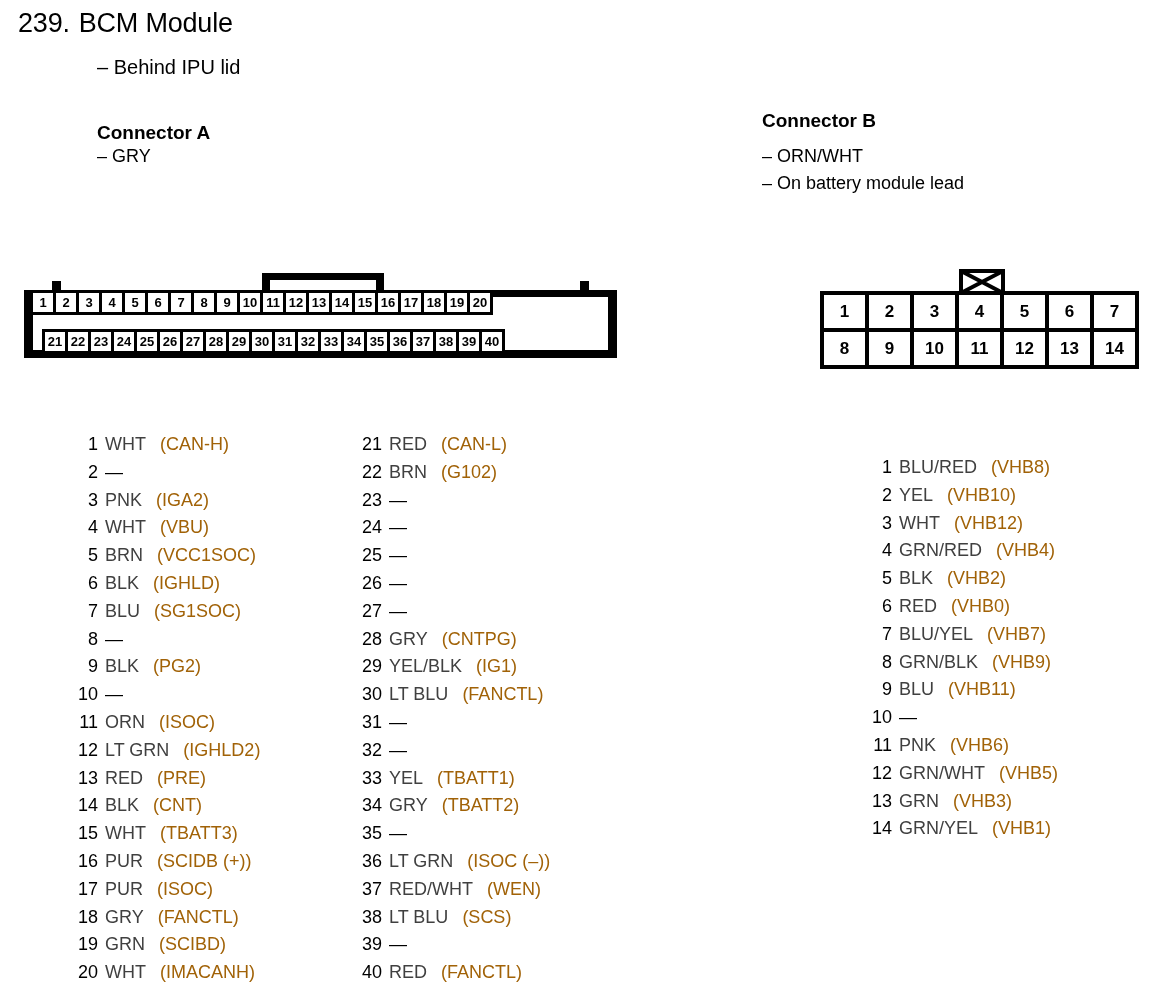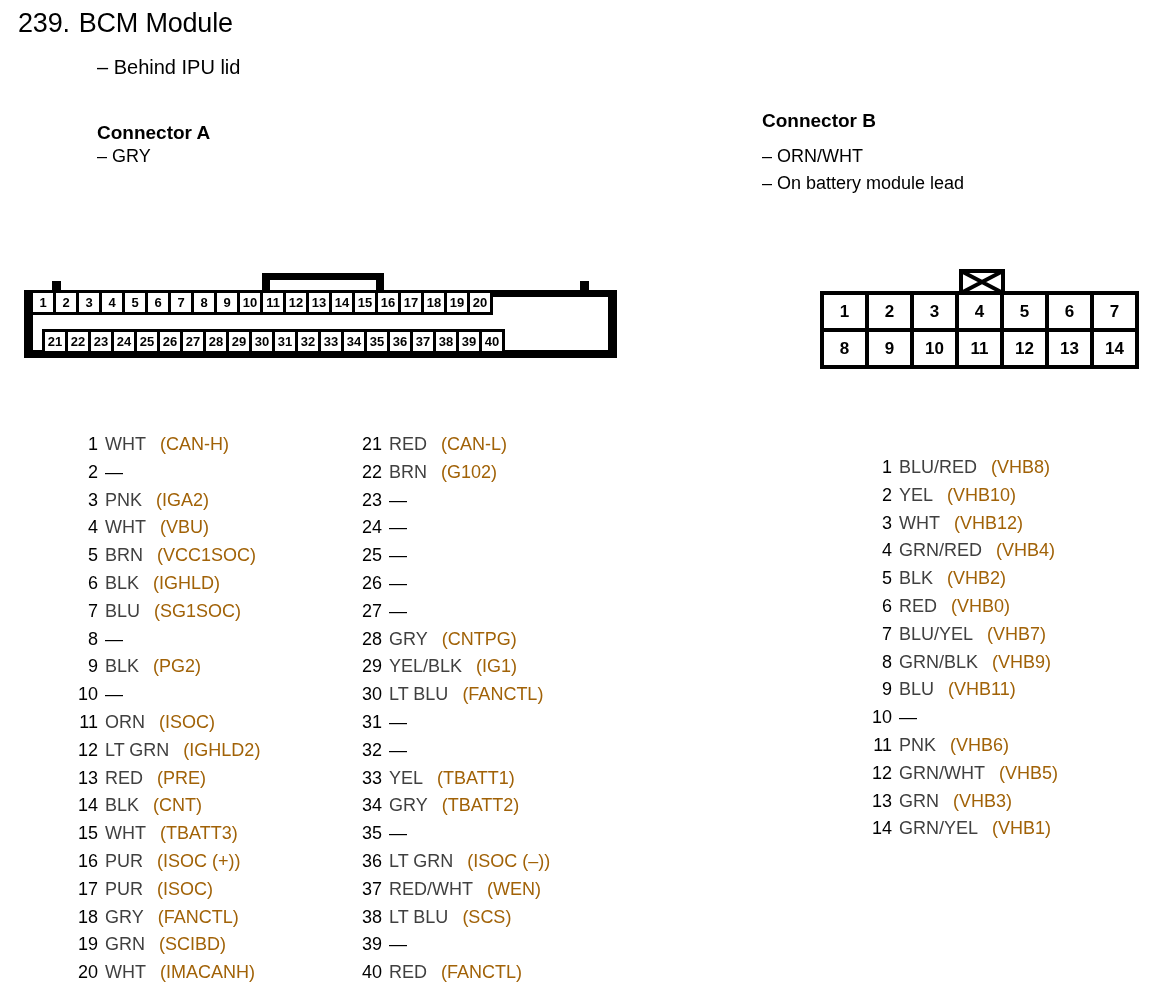--- a/index.html
+++ b/index.html
@@ -346,21 +346,21 @@
       <span class="pin-sig">(CNT)</span>
     </div>
     <div class="pin-row">
       <span class="pin-num">15</span>
       <span class="pin-wire">WHT</span>
       <span class="pin-sig">(TBATT3)</span>
     </div>
     <div class="pin-row">
       <span class="pin-num">16</span>
       <span class="pin-wire">PUR</span>
-      <span class="pin-sig">(ISOC (+))</span>
+      <span class="pin-sig">(SCIDB (+))</span>
     </div>
     <div class="pin-row">
       <span class="pin-num">17</span>
       <span class="pin-wire">PUR</span>
       <span class="pin-sig">(ISOC)</span>
     </div>
     <div class="pin-row">
       <span class="pin-num">18</span>
       <span class="pin-wire">GRY</span>
       <span class="pin-sig">(FANCTL)</span>

